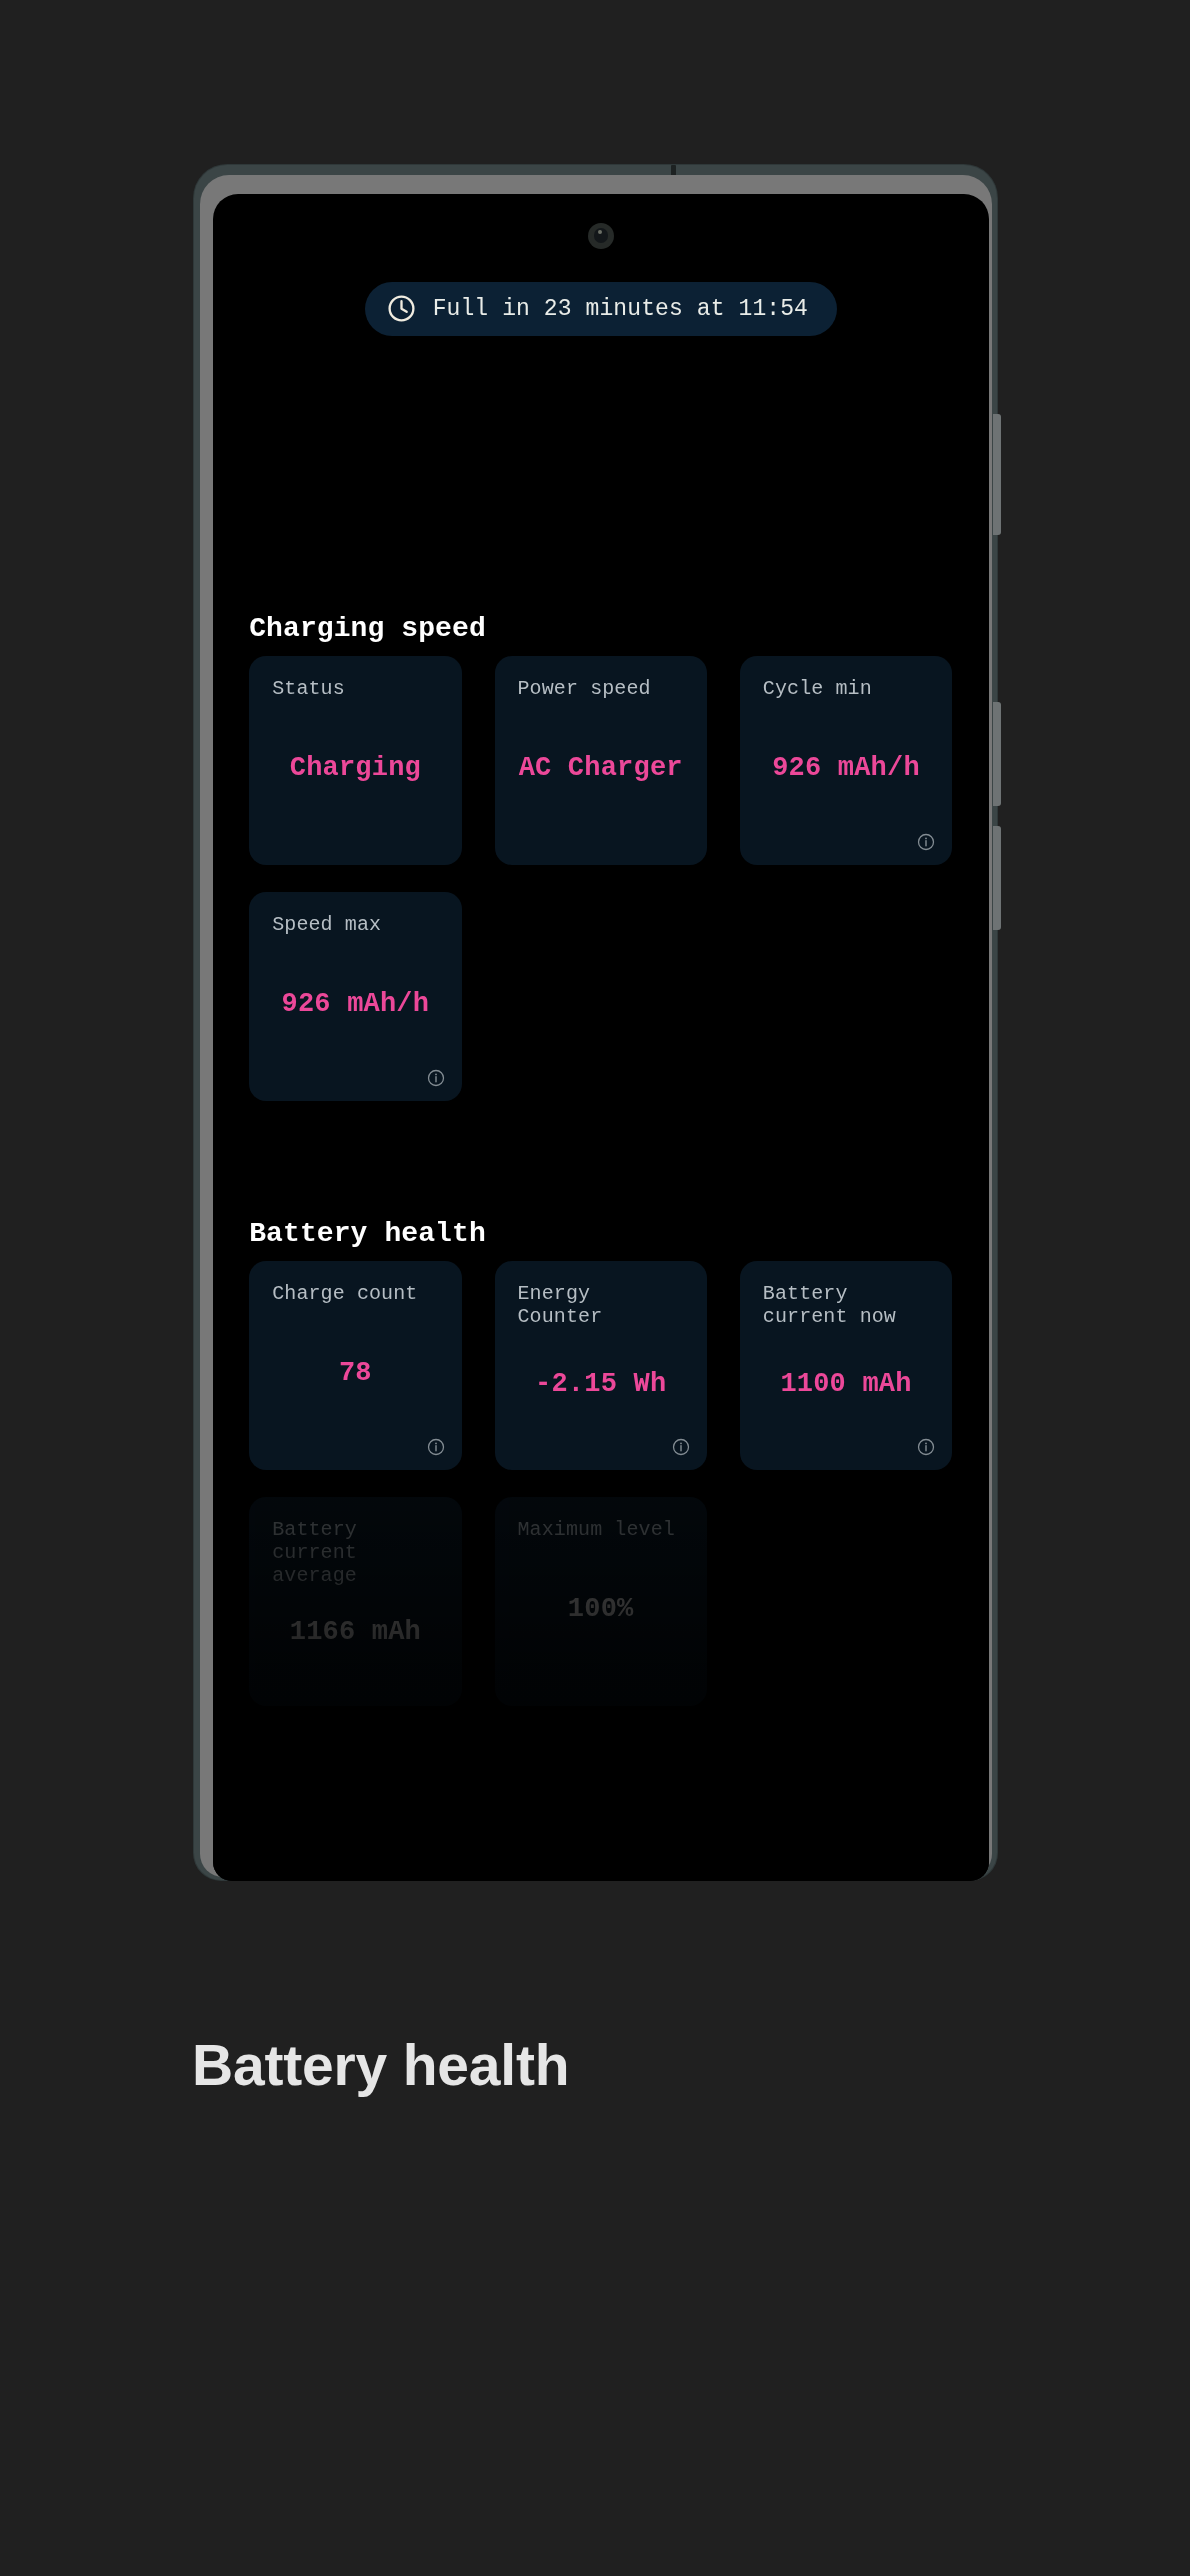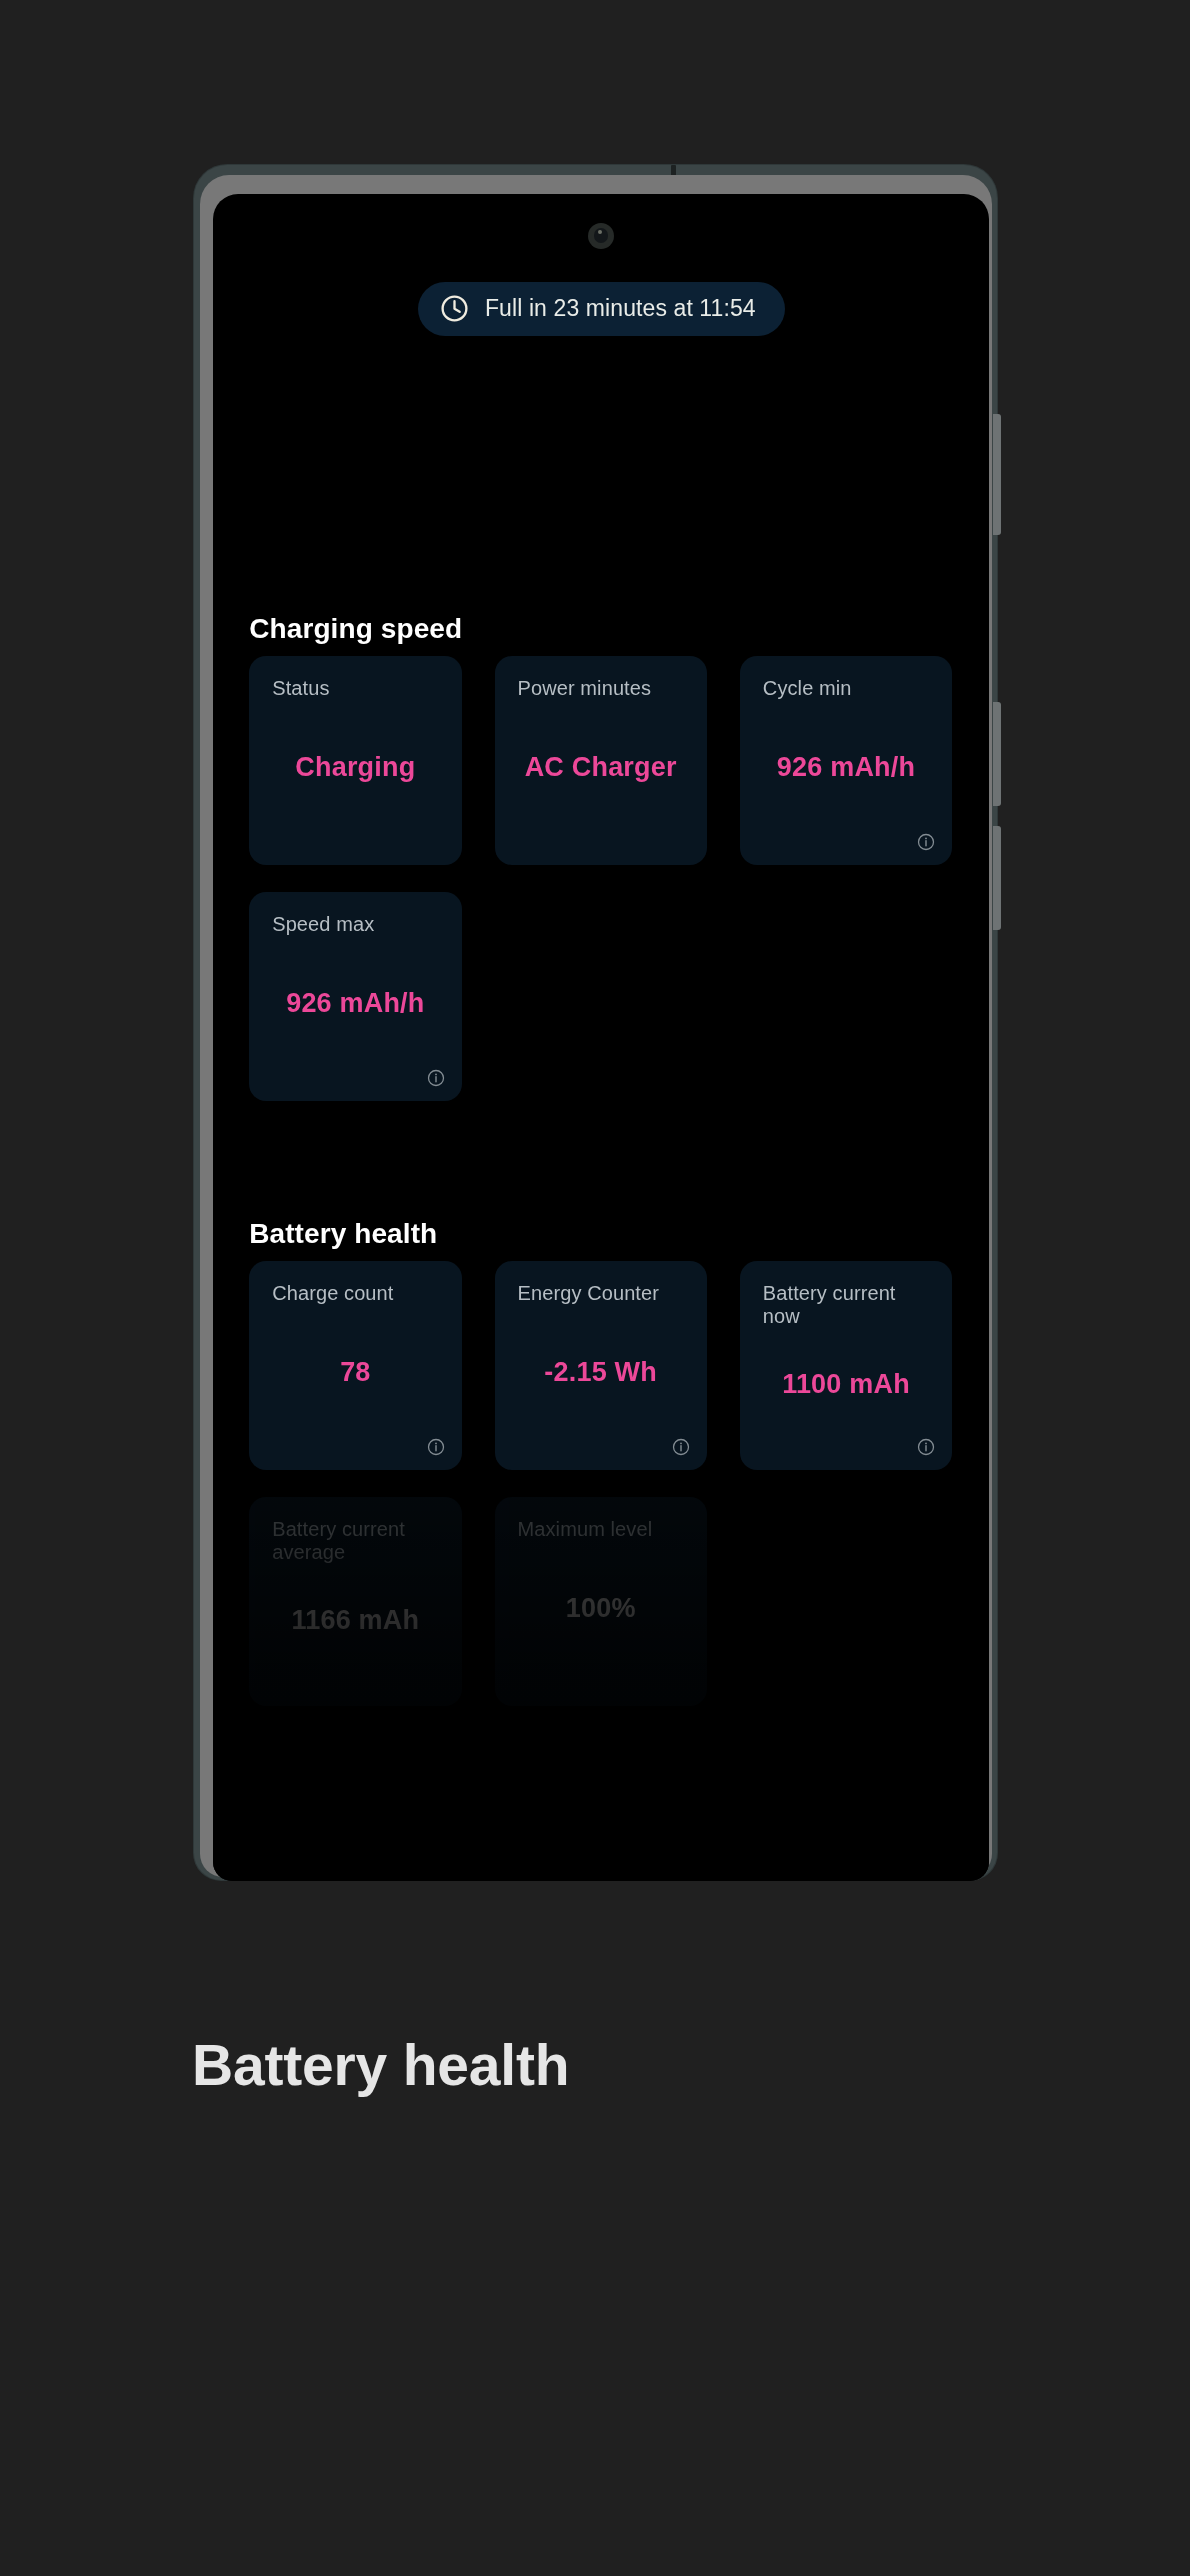--- a/index.html
+++ b/index.html
@@ -16,20 +16,21 @@
     -webkit-font-smoothing: antialiased;
   }
 
   
   .phone-wrap {
     position: absolute;
     left: 194px;
     top: 165px;
     width: 803px;
     height: 1715px;
+    font-family: Liberation Mono, monospace;
   }
 
   
   .phone-body {
     position: absolute;
     left: 0;
     top: 0;
     width: 803px;
     height: 1715px;
     background: #3b4546;
@@ -277,21 +278,21 @@
           <div class="section-title section-charging">Charging speed</div>
           <div class="grid grid-charging">
 
             <div class="card">
               <div class="card-label">Status</div>
               <div class="card-value">Charging</div>
 
             </div>
 
             <div class="card">
-              <div class="card-label">Power minutes</div>
+              <div class="card-label">Power speed</div>
               <div class="card-value">AC Charger</div>
 
             </div>
 
             <div class="card">
               <div class="card-label">Cycle min</div>
               <div class="card-value">926 mAh/h</div>
               <svg class="info-icon" viewBox="0 0 24 24">
                 <circle cx="12" cy="12" r="10" fill="none" stroke="#cfd6da" stroke-width="1.7"></circle>
                 <circle cx="12" cy="7.2" r="1.2" fill="#cfd6da"></circle>

